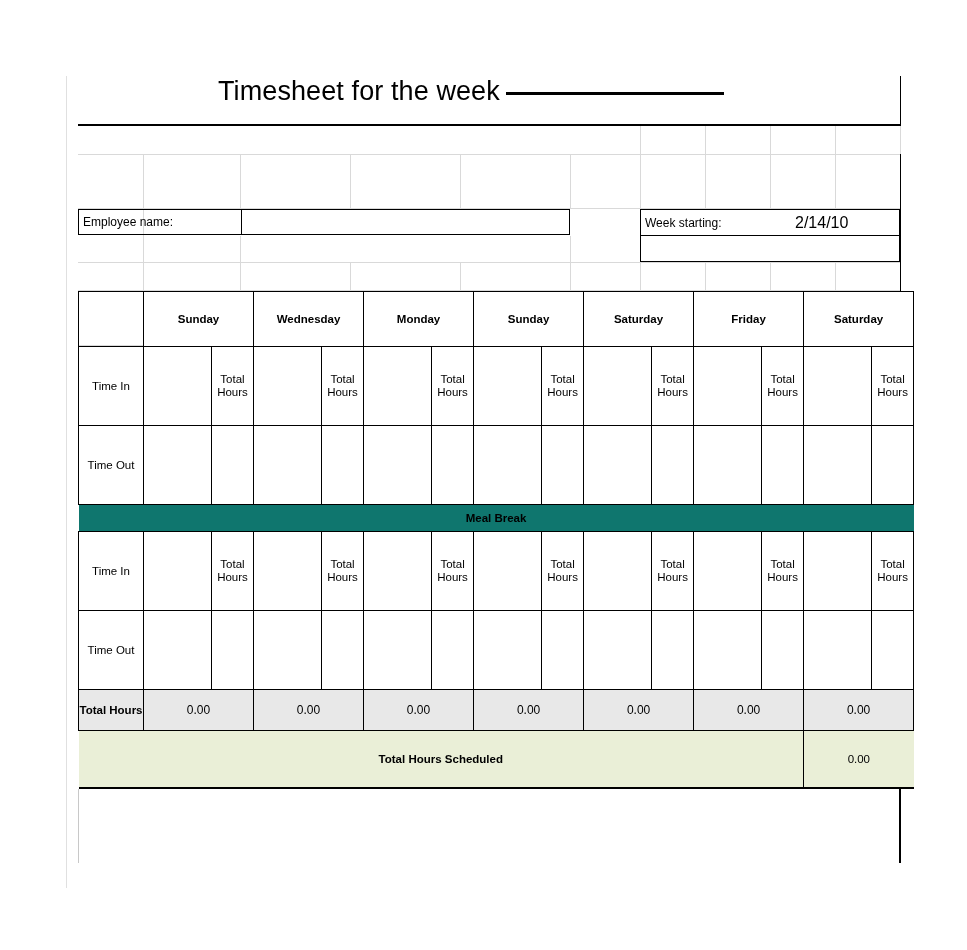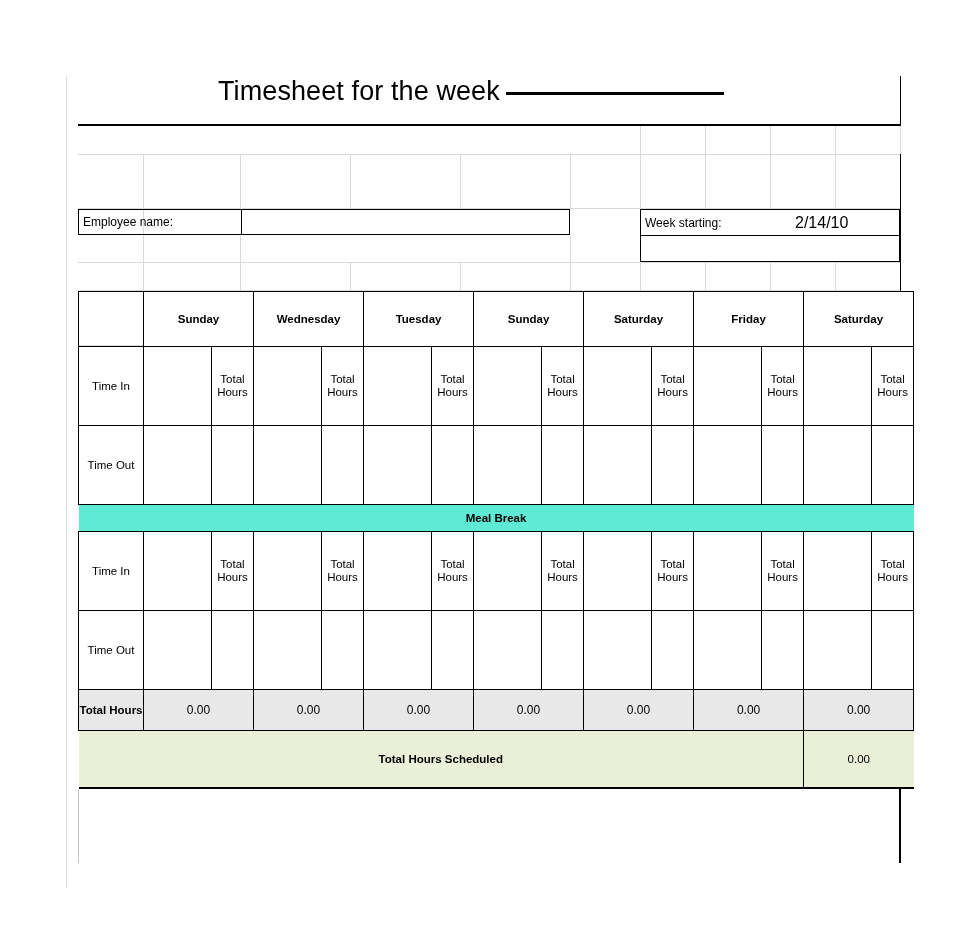--- a/index.html
+++ b/index.html
@@ -176,21 +176,21 @@
     height: 34px;
   }
   td.tcell { height: 78px; }
   td.totalhours {
     background: #e8e8e8;
     font-size: 11px;
     line-height: 1.15;
   }
 
   tr.mealrow td {
-    background: #5eead4;
+    background: #0f766e;
     font-weight: bold;
     font-size: 11.5px;
     height: 26px;
     border-left: none;
     border-right: none;
   }
   tr.mealrow td.meal-left {
     border-left: none;
     border-right: none;
   }
@@ -335,21 +335,21 @@
         <col style="width:42px">
     </colgroup>
 
     <tbody>
         <tr>
       <td class="corner-blank">
             <div class="faintline"></div>
           </td>
       <td class="dayhead" colspan="2">Sunday</td>
       <td class="dayhead" colspan="2">Wednesday</td>
-      <td class="dayhead" colspan="2">Tuesday</td>
+      <td class="dayhead" colspan="2">Monday</td>
       <td class="dayhead" colspan="2">Sunday</td>
       <td class="dayhead" colspan="2">Saturday</td>
       <td class="dayhead" colspan="2">Friday</td>
       <td class="dayhead" colspan="2">Saturday</td>
     </tr>
 
 
     <tr>
       <td class="labelcell">Time In</td>
       <td class="tcell"></td>

